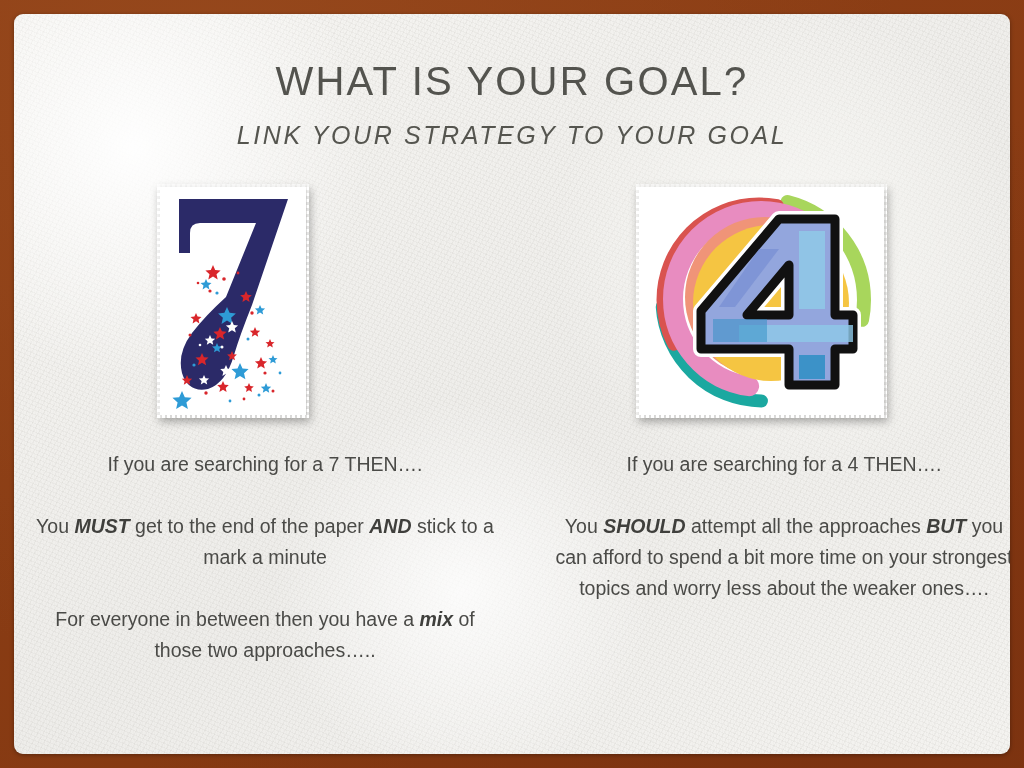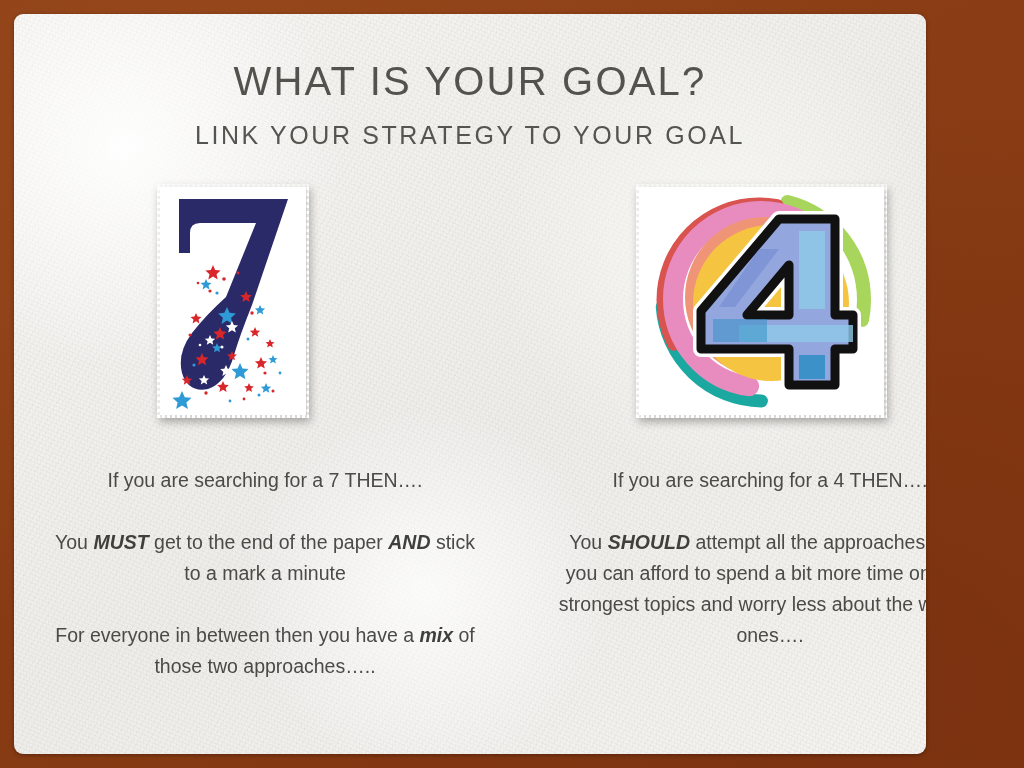--- a/index.html
+++ b/index.html
@@ -19,21 +19,21 @@
       radial-gradient(ellipse at 85% 90%, #7b3210 0%, rgba(123,50,16,0) 60%),
       linear-gradient(160deg, #8e3f16 0%, #833811 100%);
     position: relative;
   }
 
   
   .slide-card {
     position: absolute;
     left: 14px;
     top: 14px;
-    width: 912px;
+    width: 996px;
     height: 740px;
     border-radius: 9px;
     background-color: #f3f2ef;
     background-image:
       radial-gradient(circle at 12% 18%, rgba(255,255,255,0.95) 0%, rgba(255,255,255,0) 22%),
       radial-gradient(circle at 78% 32%, rgba(250,250,247,0.85) 0%, rgba(255,255,255,0) 26%),
       radial-gradient(circle at 45% 78%, rgba(255,255,255,0.8) 0%, rgba(255,255,255,0) 24%),
       repeating-linear-gradient(23deg, rgba(175,172,165,0.10) 0px, rgba(175,172,165,0.10) 1px, rgba(255,255,255,0) 1px, rgba(255,255,255,0) 4px),
       repeating-linear-gradient(-61deg, rgba(168,165,158,0.09) 0px, rgba(168,165,158,0.09) 1px, rgba(255,255,255,0) 1px, rgba(255,255,255,0) 5px),
       repeating-linear-gradient(88deg, rgba(200,197,190,0.07) 0px, rgba(200,197,190,0.07) 1px, rgba(255,255,255,0) 1px, rgba(255,255,255,0) 3px),
@@ -60,20 +60,21 @@
     position: absolute;
     left: 0; right: 0;
     top: 108px;
     text-align: center;
     font-size: 25px;
     font-weight: 300;
     letter-spacing: 2.6px;
     color: #55554f;
     line-height: 1.05;
     white-space: nowrap;
+    font-style: italic;
   }
 
   
   .pic-card {
     position: absolute;
     background: #ffffff;
     top: 173px;
     width: 146px;
     height: 228px;
     filter: drop-shadow(2px 4px 4px rgba(0,0,0,0.32));
@@ -105,23 +106,23 @@
     position: absolute;
     top: 435px;
     width: 458px;
     text-align: center;
     color: #4a4a47;
     font-size: 19.5px;
     line-height: 31px;
     font-weight: 400;
   }
   .col.left  { left: 22px;  }
-  .col.right { left: 527px; }
-
-  .para { margin: 16px; }
+  .col.right { left: 541px; }
+
+  .para { margin: 0; }
   .para + .para { margin-top: 31px; }
   .para b { font-weight: 700; color: #3f3f3c; font-style: italic; }
 </style>
 </head>
 <body>
 
 <div class="slide-card">
 
   <div class="title">WHAT IS YOUR GOAL?</div>
   <div class="subtitle">LINK YOUR STRATEGY TO YOUR GOAL</div>

